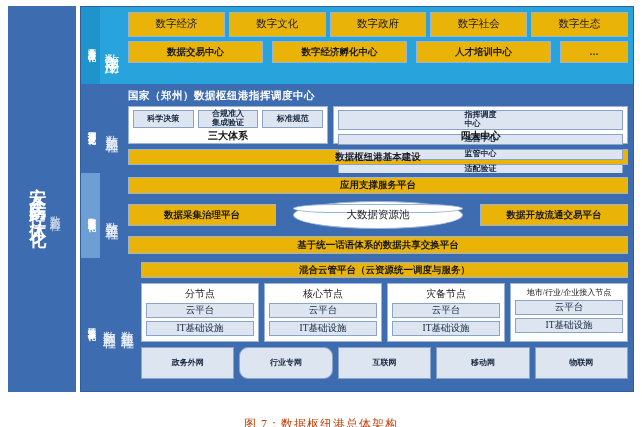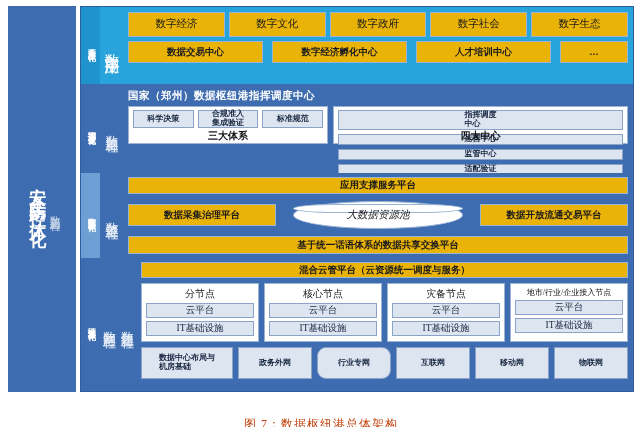--- a/index.html
+++ b/index.html
@@ -81,21 +81,21 @@
 
   
   .cyl{position:relative;background:#ffffff;box-sizing:border-box;
        border:1px solid #9bb4d4;border-radius:50%/14px;
        display:flex;align-items:center;justify-content:center;
        font-size:10.5px;color:#1a1a1a;
        font-family:"Liberation Serif","DejaVu Serif",serif;}
   .cyl::before{content:"";position:absolute;left:-1px;right:-1px;top:2px;
        height:9px;border:1px solid #9bb4d4;border-radius:50%/100%;
        background:#fff;box-sizing:border-box;}
-  .cyl span{position:relative;z-index:2;font-style:italic;}
+  .cyl span{position:relative;z-index:2;}
 
   
   .caption{position:absolute;left:0;right:0;top:400px;text-align:center;
            font-size:12px;color:#c2410c;letter-spacing:1px;
            font-family:"Liberation Serif","DejaVu Serif",serif;margin-top:16px;}
 </style>
 </head>
 <body>
 
 <div id="canvas">
@@ -154,20 +154,21 @@
 中心</div>
               <div class="lbox bold" style="flex:1;">运营中心</div>
               <div class="lbox bold" style="flex:1;">监管中心</div>
               <div class="lbox bold" style="flex:1;white-space:pre-line;">适配验证
 中心</div>
             </div>
             <div class="grpcaption">四大中心</div>
           </div>
         </div>
 
+        <div class="wbox bold" style="height:16px;margin-top:5px;">数据枢纽港基本建设</div>
       </div>
     </div>
 
     <div class="band b3" style="top:166px;height:85px;width:100%;">
       <div class="vtag">数据资源一体化</div>
       <div class="vproj">数链工程</div>
       <div class="bodyarea" style="padding:4px 5px 5px 5px;">
         <div class="wbox bold" style="height:17px;">应用支撑服务平台</div>
 
         <div style="display:flex;gap:17px;height:30px;margin:6px 0 6px;align-items:center;">
@@ -209,22 +210,20 @@
             <div class="lbox">IT基础设施</div>
           </div>
           <div class="nodecard" style="flex:1;">
             <div class="nodetitle sm">地市/行业/企业接入节点</div>
             <div class="lbox">云平台</div>
             <div class="lbox">IT基础设施</div>
           </div>
         </div>
 
         <div style="display:flex;gap:5px;height:32px;margin-top:5px;">
-          <div class="lbox bold" style="flex:1.25;white-space:pre-line;">数据中心布局与
-机房基础</div>
           <div class="lbox bold" style="flex:1;">政务外网</div>
           <div class="lbox bold" style="flex:1;border-radius:9px;">行业专网</div>
           <div class="lbox bold" style="flex:1;">互联网</div>
           <div class="lbox bold" style="flex:1;">移动网</div>
           <div class="lbox bold" style="flex:1;">物联网</div>
         </div>
       </div>
     </div>
 
   </div>

